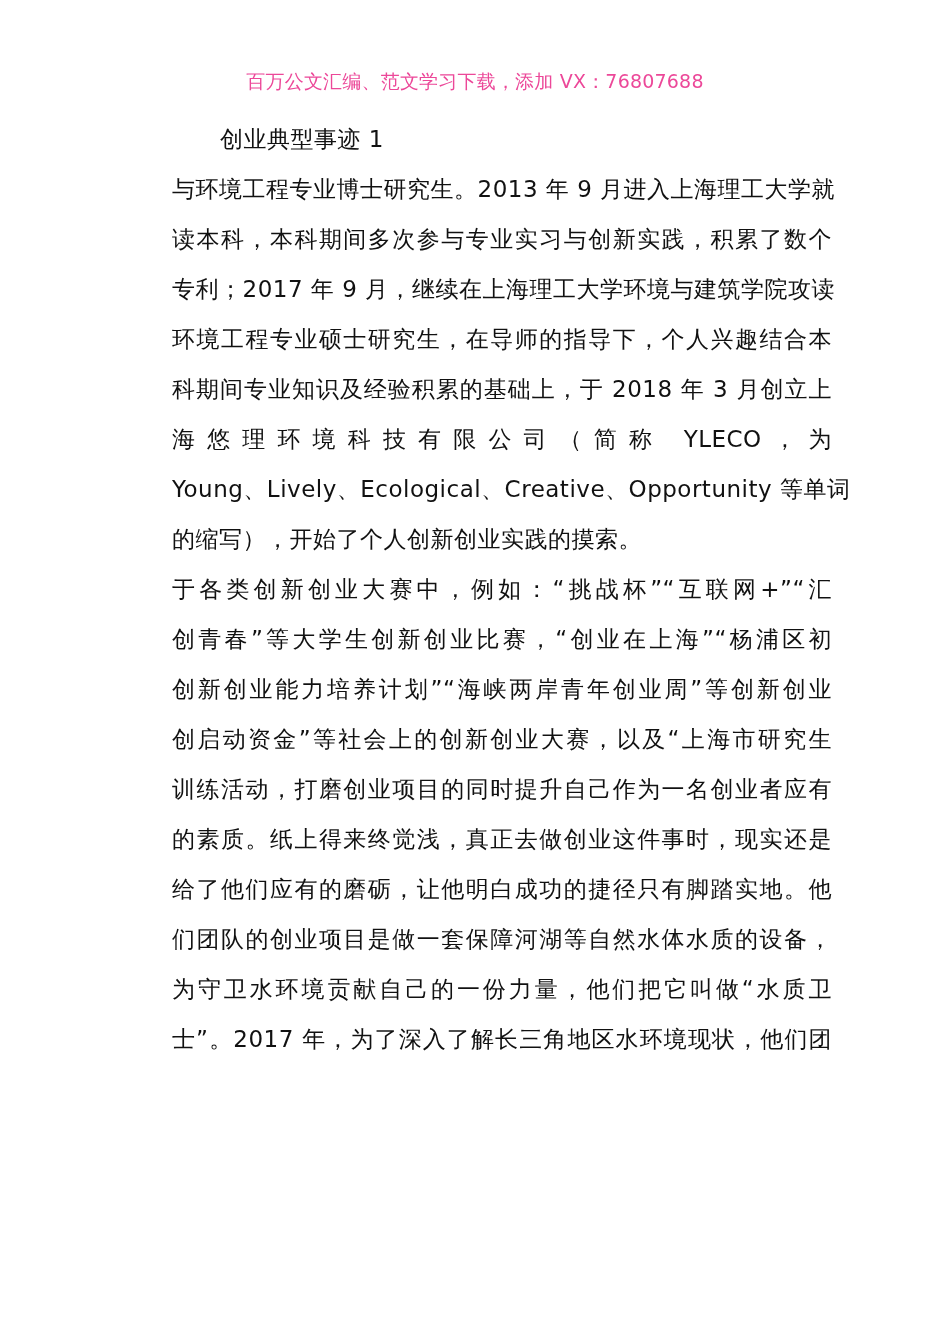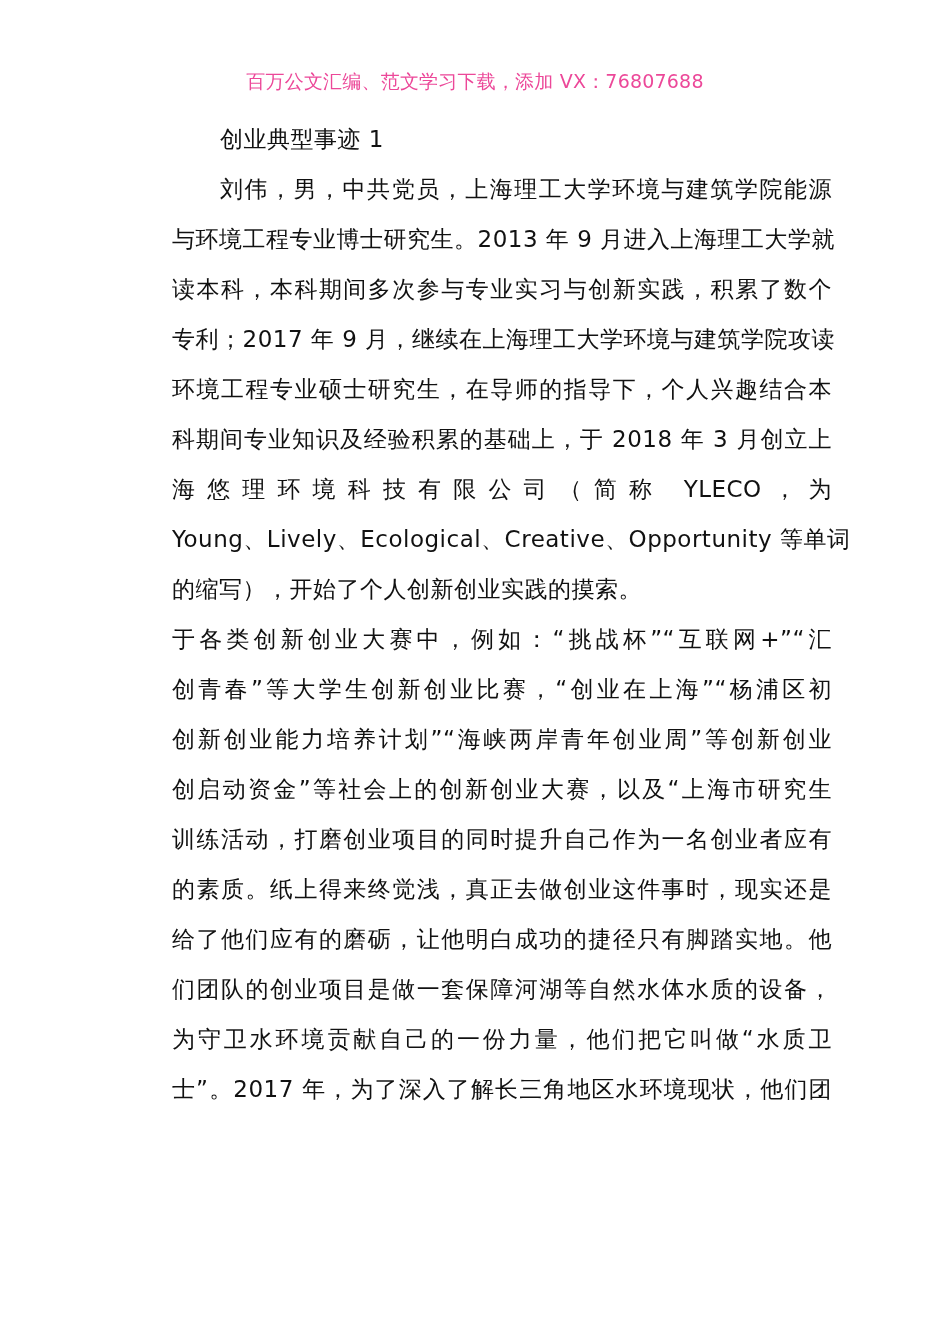--- a/index.html
+++ b/index.html
@@ -53,21 +53,20 @@
       text-align-last: left;
     }
   </style>
 </head>
 <body>
 
 <div class="header">百万公文汇编、范文学习下载，添加 VX：76807688</div>
 
 <div class="page">
   <span class="line title indent">创业典型事迹 1</span>
-  <span class="line indent">刘伟，男，中共党员，上海理工大学环境与建筑学院能源</span>
   <span class="line">与环境工程专业博士研究生。2013 年 9 月进入上海理工大学就</span>
   <span class="line">读本科，本科期间多次参与专业实习与创新实践，积累了数个</span>
   <span class="line">专利；2017 年 9 月，继续在上海理工大学环境与建筑学院攻读</span>
   <span class="line">环境工程专业硕士研究生，在导师的指导下，个人兴趣结合本</span>
   <span class="line">科期间专业知识及经验积累的基础上，于 2018 年 3 月创立上</span>
   <span class="line">海悠理环境科技有限公司（简称 YLECO，为</span>
   <span class="line">Young、Lively、Ecological、Creative、Opportunity 等单词</span>
   <span class="line short">的缩写），开始了个人创新创业实践的摸索。</span>
   <span class="line">于各类创新创业大赛中，例如：“挑战杯”“互联网+”“汇</span>
   <span class="line">创青春”等大学生创新创业比赛，“创业在上海”“杨浦区初</span>

